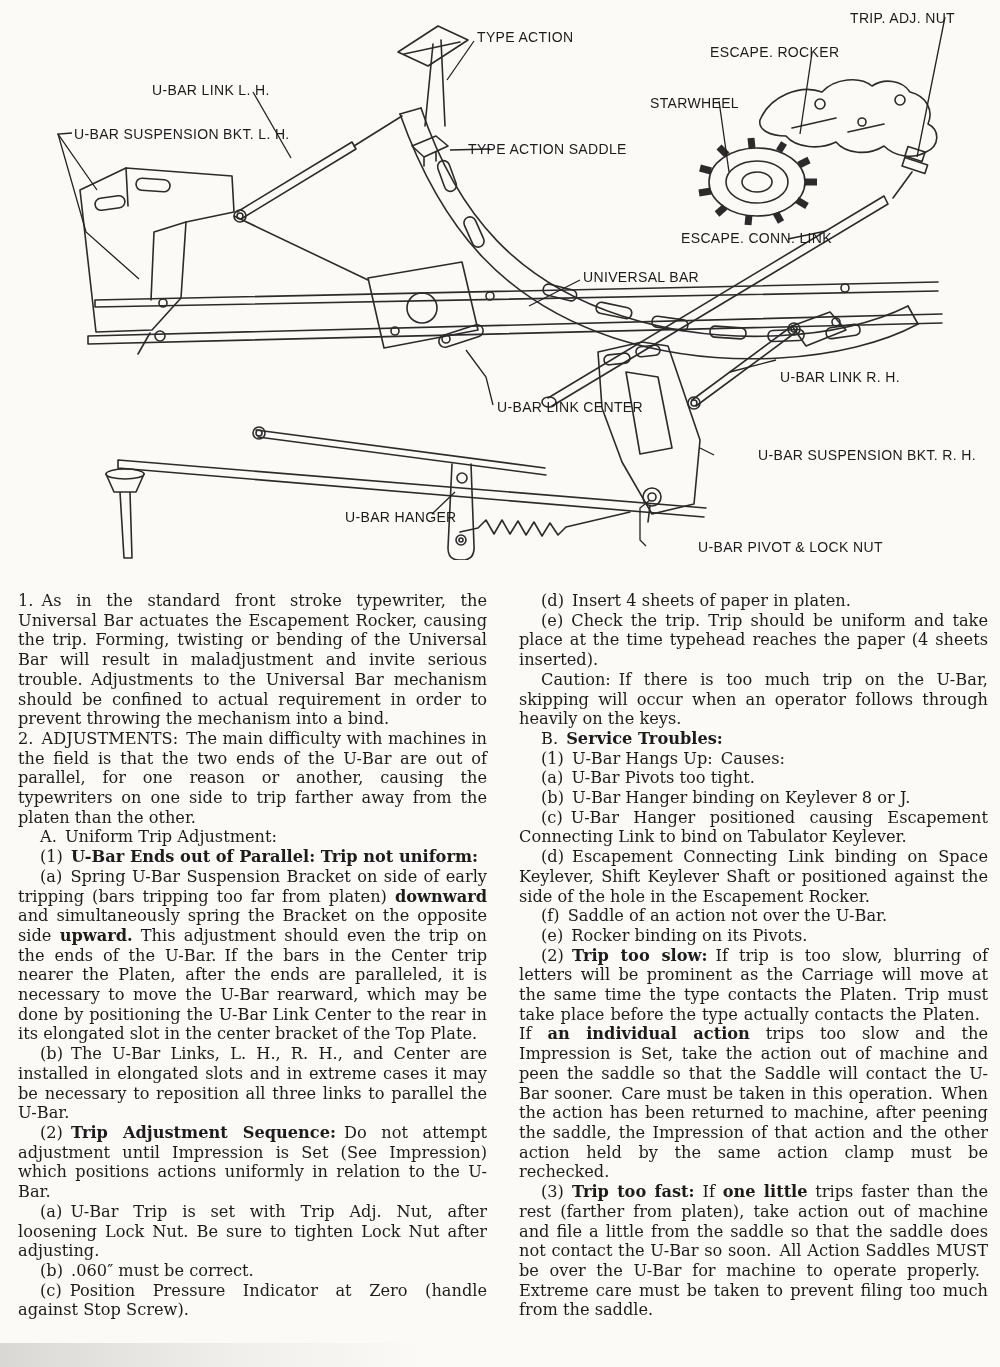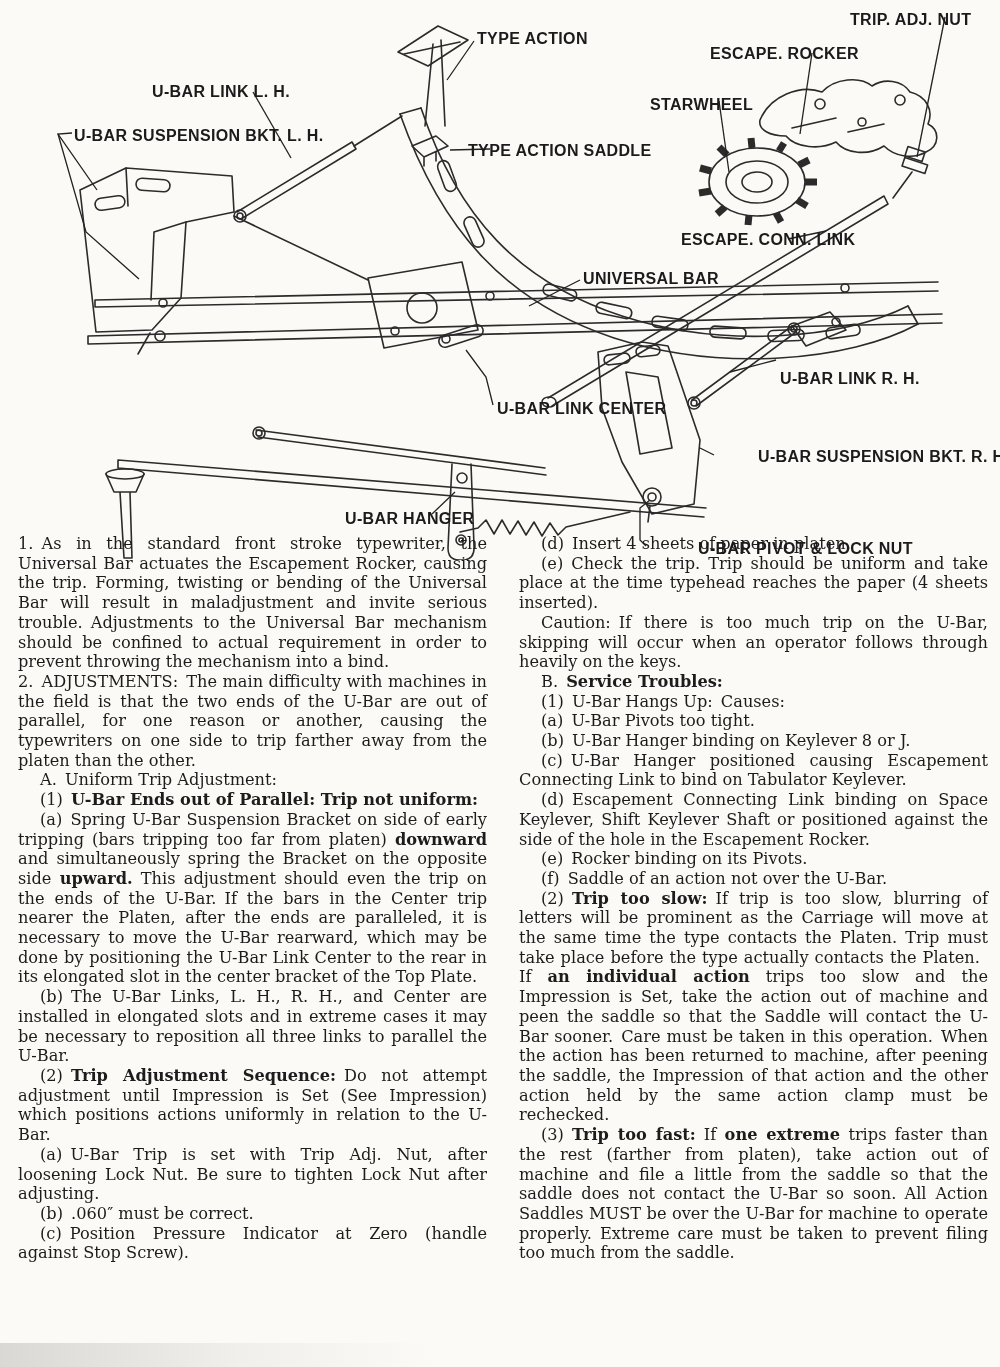--- a/index.html
+++ b/index.html
@@ -1,22 +1,22 @@
 <!DOCTYPE html>
 <html><head>
 <meta charset="utf-8">
 <style>
   html,body{margin:0;padding:0;background:#d8d6d0;}
   .page{position:relative;width:1000px;height:1367px;margin:0 auto;background:#fbfaf6;overflow:hidden;
         font-family:"DejaVu Serif",serif;color:#1c1c1c;}
   .diagram{position:absolute;top:0;left:0;width:1000px;height:560px;}
   .diagram svg{position:absolute;top:0;left:0;}
-  .dlabel{position:absolute;font-family:"Liberation Sans",sans-serif;font-weight:700;font-size:16px;
+  .dlabel{position:absolute;font-family:"Liberation Sans",sans-serif;font-weight:400;font-size:14px;
           line-height:1.1;letter-spacing:.35px;color:#1b1b1b;white-space:nowrap;}
-  .columns{position:absolute;top:534px;left:18px;right:12px;display:flex;gap:32px;justify-content:flex-end;}
+  .columns{position:absolute;top:591px;left:18px;right:12px;display:flex;gap:32px;justify-content:flex-end;}
   .col{flex:1 1 0;min-width:0;}
   .para{margin:0;font-size:16.2px;line-height:19.7px;text-align:justify;}
   .para.ind{text-indent:22px;}
   .para b{font-weight:700;}
   .scan-smudge{position:absolute;left:0;bottom:0;width:430px;height:24px;
      background:linear-gradient(90deg,rgba(168,166,162,.40),rgba(190,188,184,.18) 55%,rgba(190,188,184,0));}
   .leads polyline{fill:none;stroke:#222;stroke-width:1.3;}
   .art *{vector-effect:non-scaling-stroke;}
 </style>
 </head>
@@ -219,21 +219,21 @@
     <div class="col" id="col-right">
         <p class="para ind">(d) Insert 4 sheets of paper in platen.</p>
         <p class="para ind">(e) Check the trip. Trip should be uniform and take place at the time typehead reaches the paper (4 sheets inserted).</p>
         <p class="para ind">Caution: If there is too much trip on the U-Bar, skipping will occur when an operator follows through heavily on the keys.</p>
         <p class="para ind">B. <b>Service Troubles:</b></p>
         <p class="para ind">(1) U-Bar Hangs Up: Causes:</p>
         <p class="para ind">(a) U-Bar Pivots too tight.</p>
         <p class="para ind">(b) U-Bar Hanger binding on Keylever 8 or J.</p>
         <p class="para ind">(c) U-Bar Hanger positioned causing Escapement Connecting Link to bind on Tabulator Keylever.</p>
         <p class="para ind">(d) Escapement Connecting Link binding on Space Keylever, Shift Keylever Shaft or positioned against the side of the hole in the Escapement Rocker.</p>
+        <p class="para ind">(f) Saddle of an action not over the U-Bar.</p>
         <p class="para ind">(e) Rocker binding on its Pivots.</p>
-        <p class="para ind">(f) Saddle of an action not over the U-Bar.</p>
         <p class="para ind">(2) <b>Trip too slow:</b> If trip is too slow, blurring of letters will be prominent as the Carriage will move at the same time the type contacts the Platen. Trip must take place before the type actually contacts the Platen. If <b>an individual action</b> trips too slow and the Impression is Set, take the action out of machine and peen the saddle so that the Saddle will contact the U-Bar sooner. Care must be taken in this operation. When the action has been returned to machine, after peening the saddle, the Impression of that action and the other action held by the same action clamp must be rechecked.</p>
-        <p class="para ind">(3) <b>Trip too fast:</b> If <b>one extreme</b> trips faster than the rest (farther from platen), take action out of machine and file a little from the saddle so that the saddle does not contact the U-Bar so soon. All Action Saddles MUST be over the U-Bar for machine to operate properly. Extreme care must be taken to prevent filing too much from the saddle.</p>
+        <p class="para ind">(3) <b>Trip too fast:</b> If <b>one little</b> trips faster than the rest (farther from platen), take action out of machine and file a little from the saddle so that the saddle does not contact the U-Bar so soon. All Action Saddles MUST be over the U-Bar for machine to operate properly. Extreme care must be taken to prevent filing too much from the saddle.</p>
       </div>
   </div>
 
   <div class="scan-smudge"></div>
 </div>
 
 </body></html>

